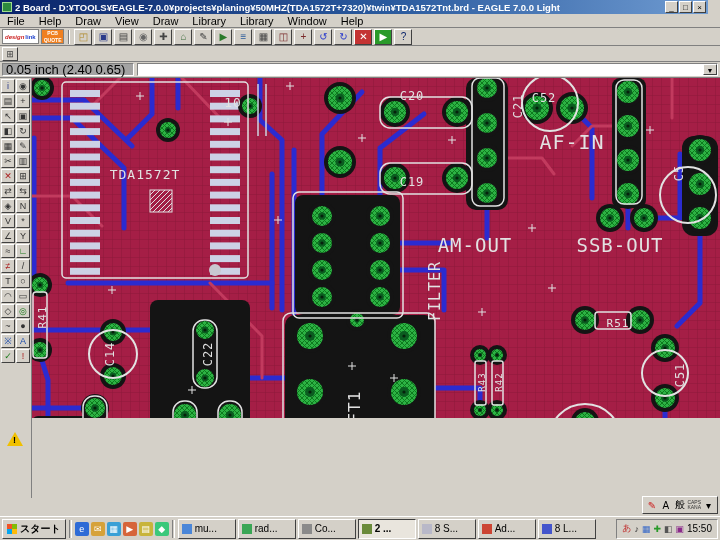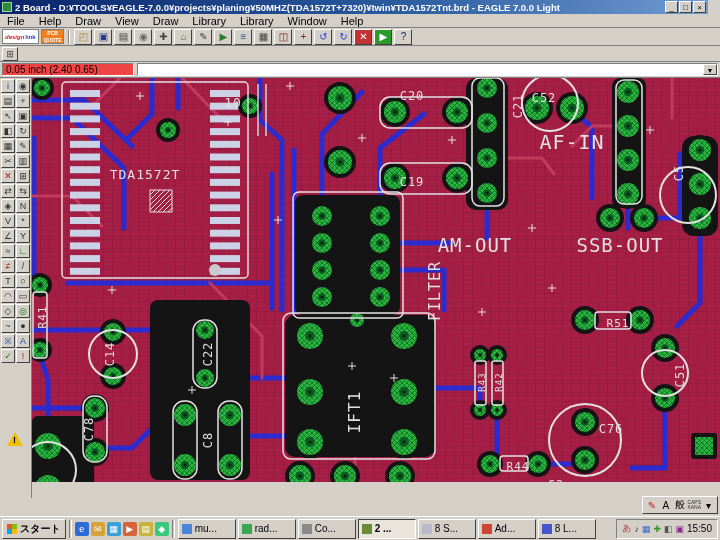--- a/index.html
+++ b/index.html
@@ -36,38 +36,38 @@
 
   
   .parambar { position:absolute; top:46px; left:0; right:0; height:16px; display:flex; align-items:center;
     padding:0 2px; background:#d4d0c8; border-bottom:1px solid #808080; }
   .ptbtn { width:16px; height:14px; padding:0; font-size:9px; line-height:12px; text-align:center;
     background:#d4d0c8; border:1px solid; border-color:#fff #404040 #404040 #fff; font-family:inherit; }
 
   
   .coordbar { position:absolute; top:62px; left:0; right:0; height:16px; display:flex; gap:3px;
     padding:1px 2px; background:#d4d0c8; border-bottom:1px solid #808080; }
-  .coordbox { width:132px; font-size:10px; line-height:12px; padding:0 3px; background:#ef4444;
+  .coordbox { width:132px; font-size:13px; line-height:12px; padding:0 3px; background:#a3a3a3;
     border:1px solid; border-color:#808080 #fff #fff #808080; white-space:nowrap; }
   .cmdwrap { flex:1; display:flex; background:#fff; border:1px solid; border-color:#808080 #fff #fff #808080; }
   .cmdinput { flex:1; border:none; outline:none; font-size:10px; padding:0 2px; font-family:inherit; }
   .cmdarrow { width:14px; font-size:7px; line-height:12px; text-align:center; background:#d4d0c8;
     border:1px solid; border-color:#fff #404040 #404040 #fff; }
 
   
   .palette { position:absolute; top:78px; left:0; width:32px; height:420px; background:#d4d0c8;
     display:flex; flex-wrap:wrap; align-content:flex-start; gap:1px; padding:1px; border-right:1px solid #808080; }
   .tool { width:14px; height:14px; padding:0; font-size:9px; line-height:12px; text-align:center; color:#333;
     background:#d4d0c8; border:1px solid; border-color:#fff #404040 #404040 #fff; font-family:inherit; }
   .warn { position:absolute; left:7px; top:432px; width:0; height:0;
     border-left:8px solid transparent; border-right:8px solid transparent; border-bottom:14px solid #f0c000; }
   .warn span { position:absolute; left:-2px; top:3px; font-size:9px; font-weight:bold; color:#000; }
 
   
-  .canvas { position:absolute; left:32px; top:78px; width:688px; height:404px; background:#a51e46; overflow:hidden; }
+  .canvas { position:absolute; left:32px; top:78px; width:688px; height:340px; background:#a51e46; overflow:hidden; }
 
   
   .statusbar { position:absolute; top:498px; left:0; right:0; height:18px; background:#d4d0c8;
     border-top:1px solid #fff; font-size:10px; padding:2px 4px; }
 
   
   .imebar { position:absolute; top:496px; right:2px; height:18px; z-index:5; display:flex; align-items:center;
     gap:1px; padding:0 2px; background:#d4d0c8; border:1px solid; border-color:#fff #404040 #404040 #fff; }
   .imeitem { font-size:10px; width:13px; text-align:center; }
   .imepen { color:#c22; }

